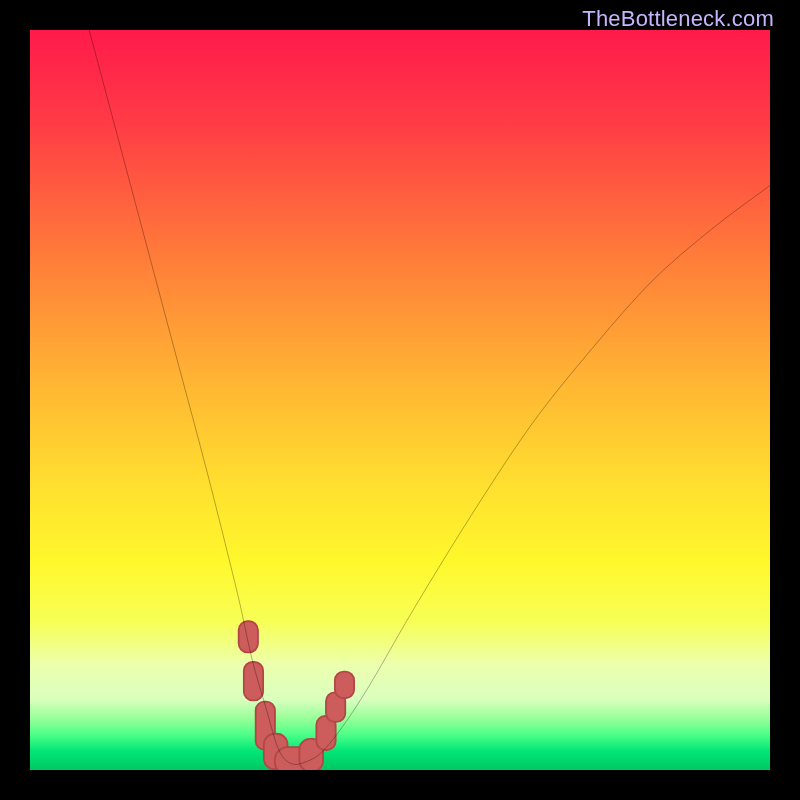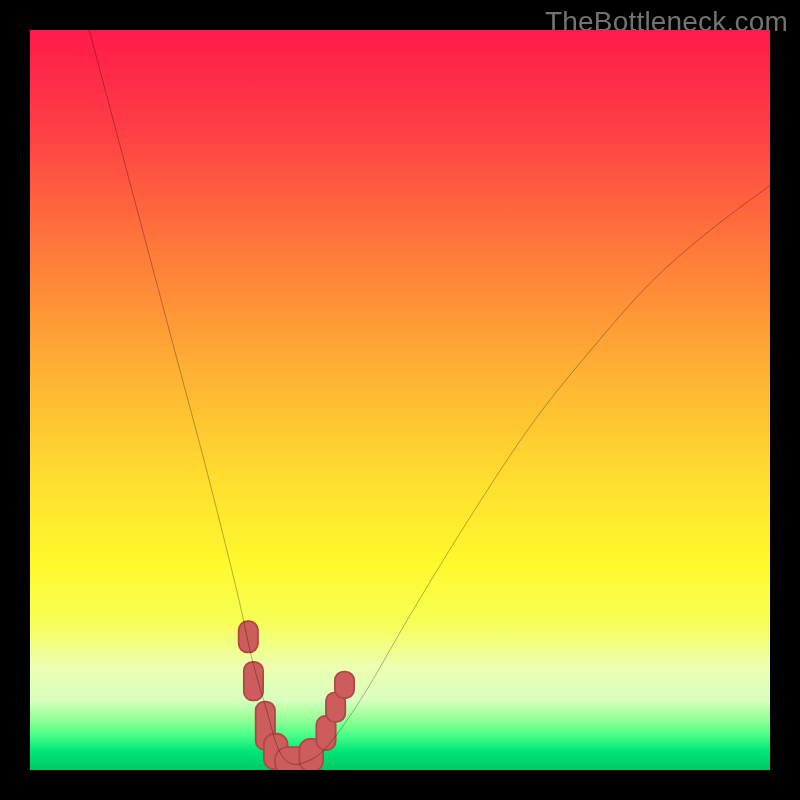--- a/index.html
+++ b/index.html
@@ -31,23 +31,23 @@
     position: absolute;
     inset: 0;
   }
   svg.curve {
     position: absolute;
     inset: 0;
   }
   .watermark {
     position: absolute;
     top: 6px;
-    right: 12px;
-    color: #737373;
-    font-size: 28px;
+    right: 26px;
+    color: #c4b5fd;
+    font-size: 22px;
     font-weight: 500;
     letter-spacing: 0.2px;
     user-select: none;
   }
 </style>
 </head>
 <body>
 
 <div class="frame">
   <div class="watermark">TheBottleneck.com</div>

